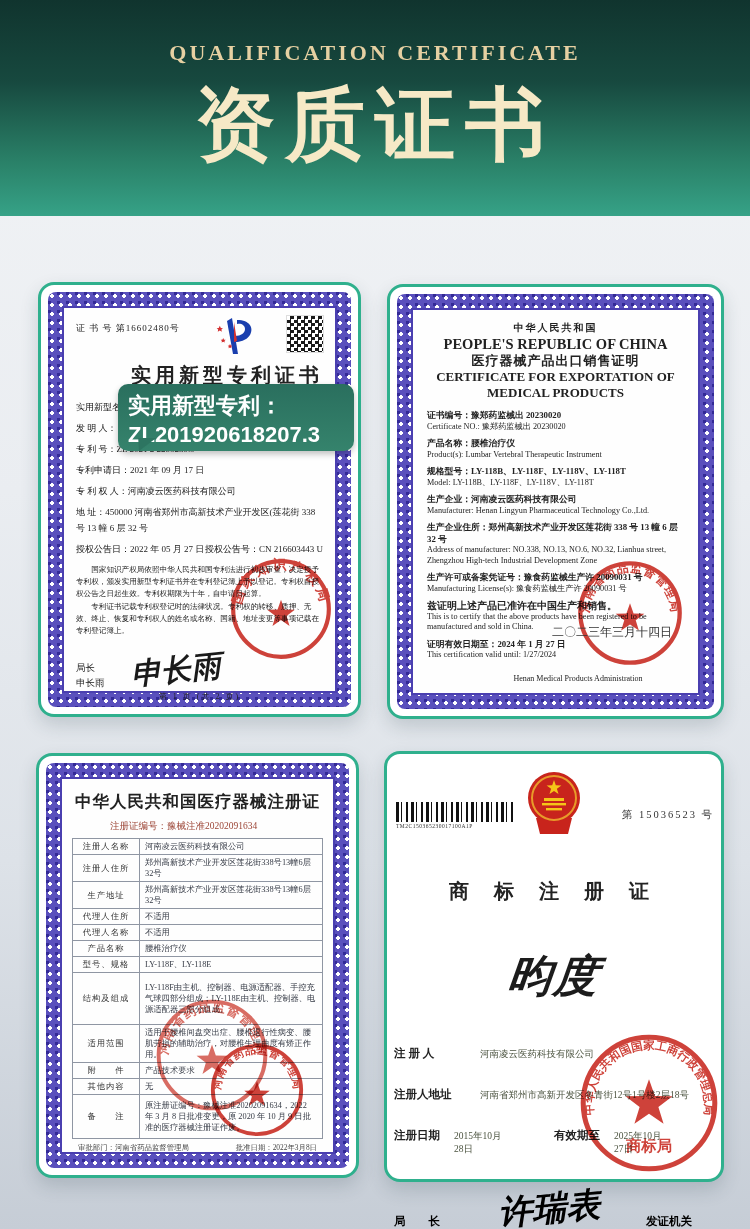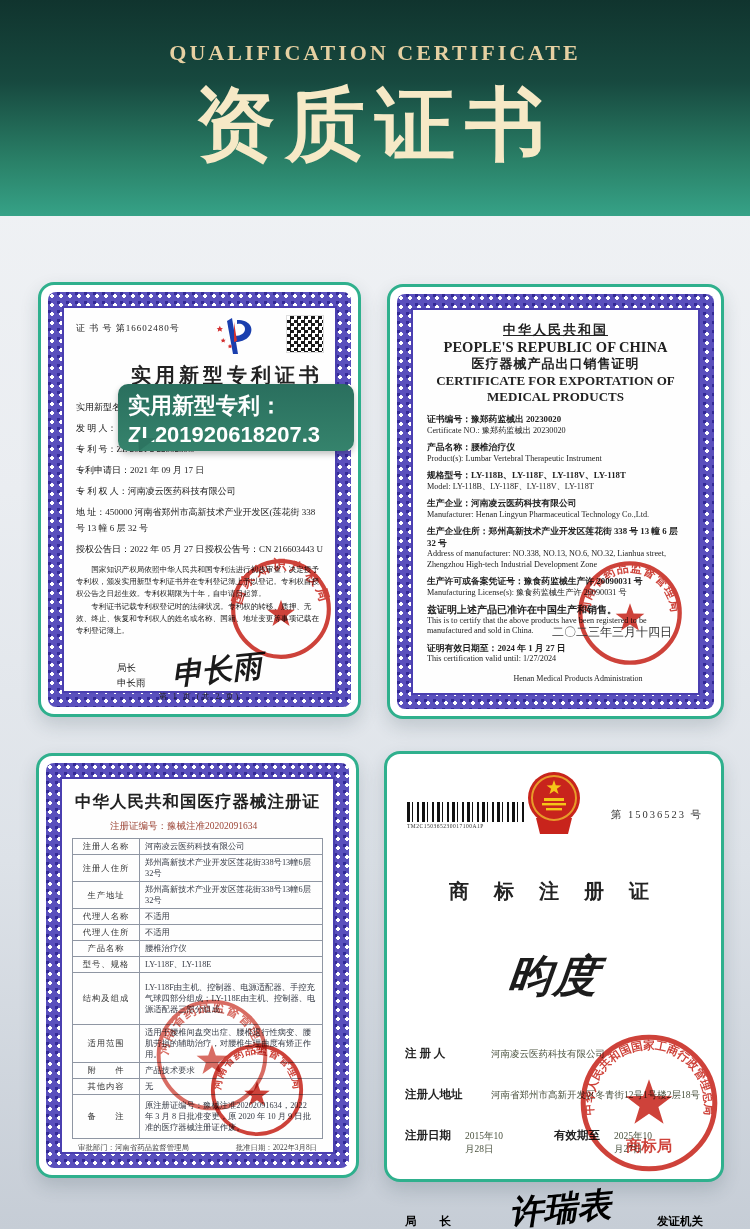--- a/index.html
+++ b/index.html
@@ -51,37 +51,37 @@
     color:#fff;border-radius:10px;padding:7px 10px 2px;
     font-family:"Liberation Sans",sans-serif;font-weight:bold;font-size:22px;line-height:1.32;
     box-shadow:0 3px 6px rgba(0,0,0,.25);}
   .bubble::after{content:"";position:absolute;left:16px;bottom:-13px;width:0;height:0;
     border:13px solid transparent;border-top-color:#2d7561;border-left-width:5px;
     transform:skewX(-18deg);}
   .legal{margin-top:7px;font-size:7.6px;line-height:1.55;color:#222;}
   .legal p{margin:0 0 2px;text-indent:2em;}
   .barcode{width:176px;height:9px;margin-top:7px;background:
     repeating-linear-gradient(90deg,#111 0 2px,#fff 2px 4px,#111 4px 5px,#fff 5px 8px,#111 8px 9px,#fff 9px 12px);}
-  .signrow{display:flex;align-items:flex-end;margin-top:4px;position:relative;height:52px;margin-left:41px;}
+  .signrow{display:flex;align-items:flex-end;margin-top:4px;position:relative;height:52px;}
   .sg-left{font-size:9.5px;line-height:15px;}
   .sig-big{font-family:"DejaVu Serif",serif;font-style:italic;font-weight:bold;
     font-size:30px;transform:rotate(-6deg);margin-left:26px;color:#1a1a1a;}
   .pagenote{text-align:center;font-size:8px;margin-top:auto;letter-spacing:2px;}
 
   .seal{position:absolute;pointer-events:none;opacity:.88;mix-blend-mode:multiply;}
   #seal-patent{width:104px;height:104px;right:2px;bottom:30px;}
   #seal-export{width:108px;height:108px;right:14px;bottom:26px;}
   #seal-reg-mid{width:116px;height:116px;left:92px;top:218px;}
   #seal-reg-bot{width:96px;height:96px;right:28px;bottom:14px;}
   #seal-tm{width:140px;height:140px;right:2px;bottom:6px;}
 
   
   .e-pad{position:absolute;inset:0;padding:12px 14px;display:flex;flex-direction:column;}
   .e-title{text-align:center;font-weight:bold;line-height:1.25;}
-  .e-title .t1{font-size:13px;letter-spacing:2px;text-decoration:underline;}
+  .e-title .t1{font-size:10px;letter-spacing:2px;}
   .e-title .t2{font-size:14.5px;}
   .e-title .t3{font-size:13px;letter-spacing:1px;}
   .e-title .t4{font-size:13px;}
   .e-rows{margin-top:9px;}
   .e-row{margin-bottom:6px;}
   .e-row .cn{font-size:8.8px;font-weight:bold;line-height:11.5px;}
   .e-row .en{font-size:8.2px;line-height:10.5px;color:#222;}
   .e-row.em .cn{font-size:10px;}
   .e-issuer{position:absolute;right:10px;bottom:10px;font-size:8px;width:220px;text-align:center;}
   .e-sealdate{position:absolute;right:26px;bottom:52px;font-size:12px;color:#333;z-index:2;}
@@ -90,21 +90,21 @@
   .r-pad{position:absolute;inset:0;padding:8px 10px;}
   .r-title{text-align:center;font-size:16.5px;font-weight:bold;letter-spacing:1px;margin-top:4px;}
   .r-no{font-size:9.5px;color:#9c4536;margin:7px 0 5px 38px;}
   table.rtab{width:100%;border-collapse:collapse;}
   table.rtab td{border:1px solid #8f96a3;font-size:8.3px;padding:2px 5px;vertical-align:middle;}
   table.rtab td.lab{width:56px;text-align:center;letter-spacing:1px;color:#333;}
   table.rtab td.val{color:#353a45;}
   .r-footer{display:flex;justify-content:space-between;font-size:7.4px;color:#444;margin-top:4px;padding:0 6px;}
 
   
-  .t-pad{position:absolute;inset:0;padding:14px 18px;font-family:"Liberation Serif",serif;}
+  .t-pad{position:absolute;inset:0;padding:14px 7px;font-family:"Liberation Serif",serif;}
   .t-head{position:relative;height:92px;}
   .t-barcode{position:absolute;left:2px;top:34px;width:118px;height:20px;background:
     repeating-linear-gradient(90deg,#111 0 3px,#fff 3px 5px,#111 5px 6px,#fff 6px 10px,#111 10px 12px,#fff 12px 15px);}
   .t-microtext{position:absolute;left:2px;top:55px;font-size:5.5px;letter-spacing:.5px;color:#333;}
   .t-emblem{position:absolute;left:50%;transform:translateX(-50%);top:0;}
   .t-number{position:absolute;right:0;top:40px;font-size:10.5px;letter-spacing:2px;color:#333;}
   .t-title{text-align:center;font-size:20px;font-weight:bold;letter-spacing:10px;margin-top:18px;color:#222;}
   .t-brand{text-align:center;margin-top:42px;font-family:"Liberation Sans",sans-serif;
     font-weight:bold;font-size:44px;font-style:italic;letter-spacing:2px;color:#1c1c1c;
     transform:skewX(-6deg);}
@@ -279,25 +279,25 @@
                 </tr>
             <tr>
                   <td class="lab">注册人住所</td>
                   <td class="val">郑州高新技术产业开发区莲花街338号13幢6层32号</td>
                 </tr>
             <tr>
                   <td class="lab">生产地址</td>
                   <td class="val">郑州高新技术产业开发区莲花街338号13幢6层32号</td>
                 </tr>
             <tr>
+                  <td class="lab">代理人住所</td>
+                  <td class="val">不适用</td>
+                </tr>
+            <tr>
                   <td class="lab">代理人名称</td>
-                  <td class="val">不适用</td>
-                </tr>
-            <tr>
-                  <td class="lab">代理人住所</td>
                   <td class="val">不适用</td>
                 </tr>
             <tr>
                   <td class="lab">产品名称</td>
                   <td class="val">腰椎治疗仪</td>
                 </tr>
             <tr>
                   <td class="lab">型号、规格</td>
                   <td class="val">LY-118F、LY-118E</td>
                 </tr>

